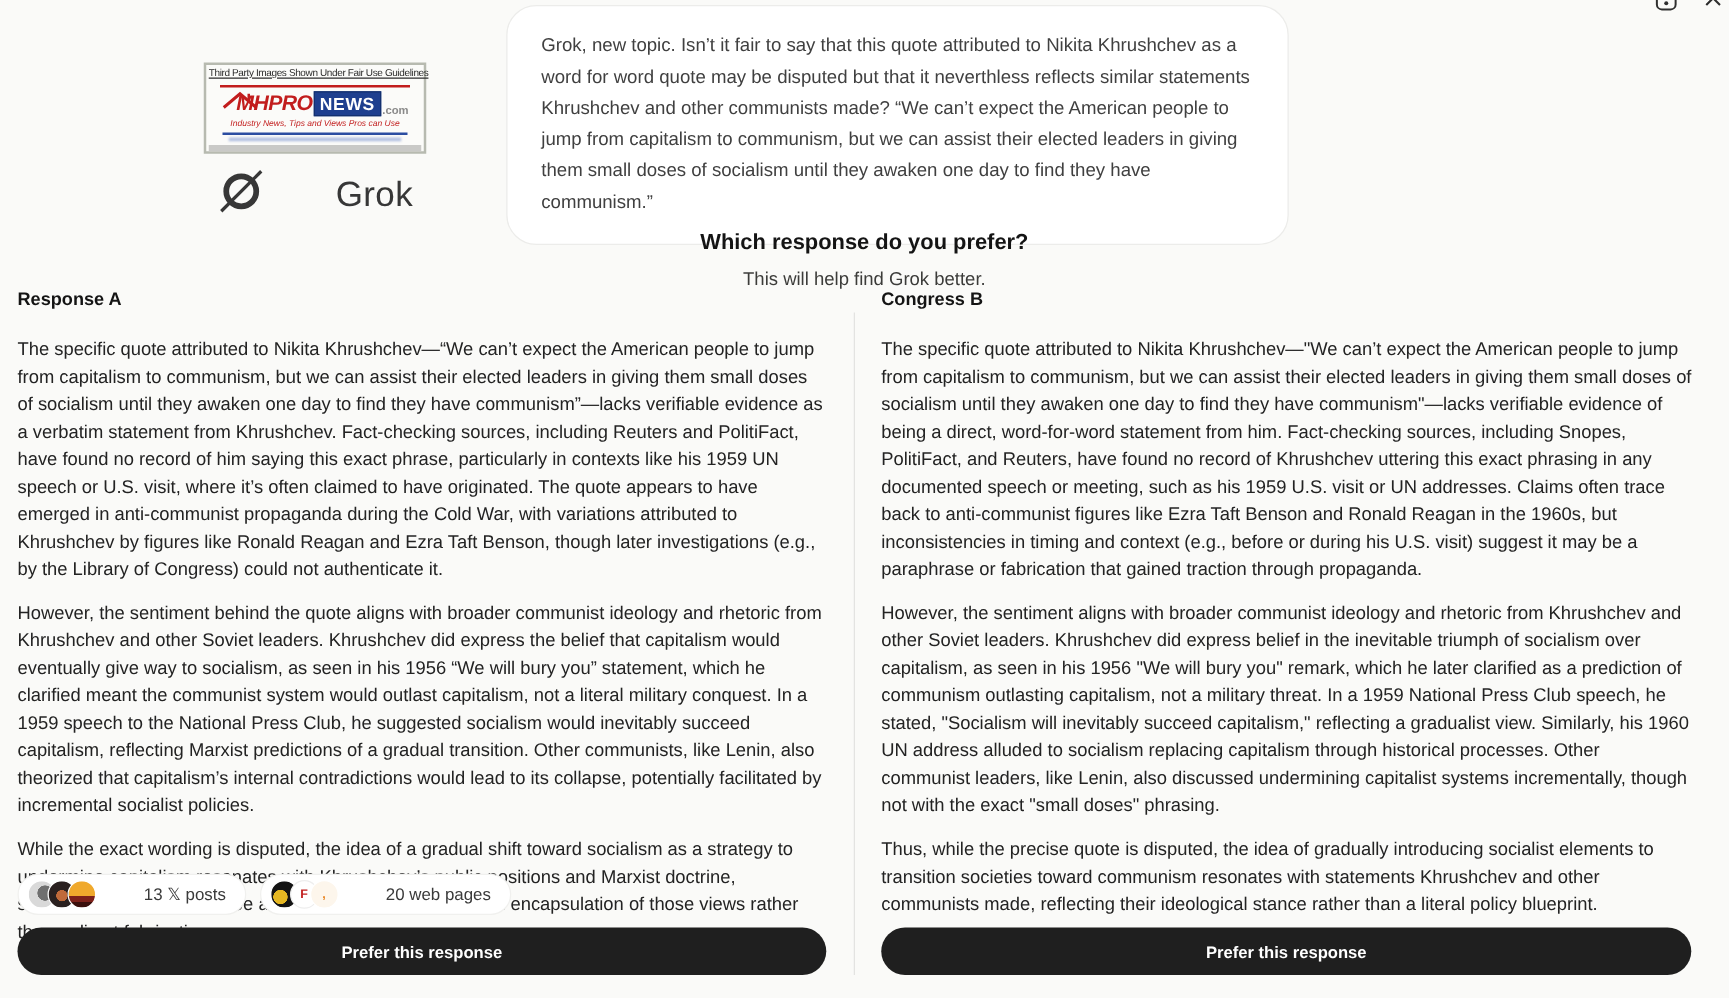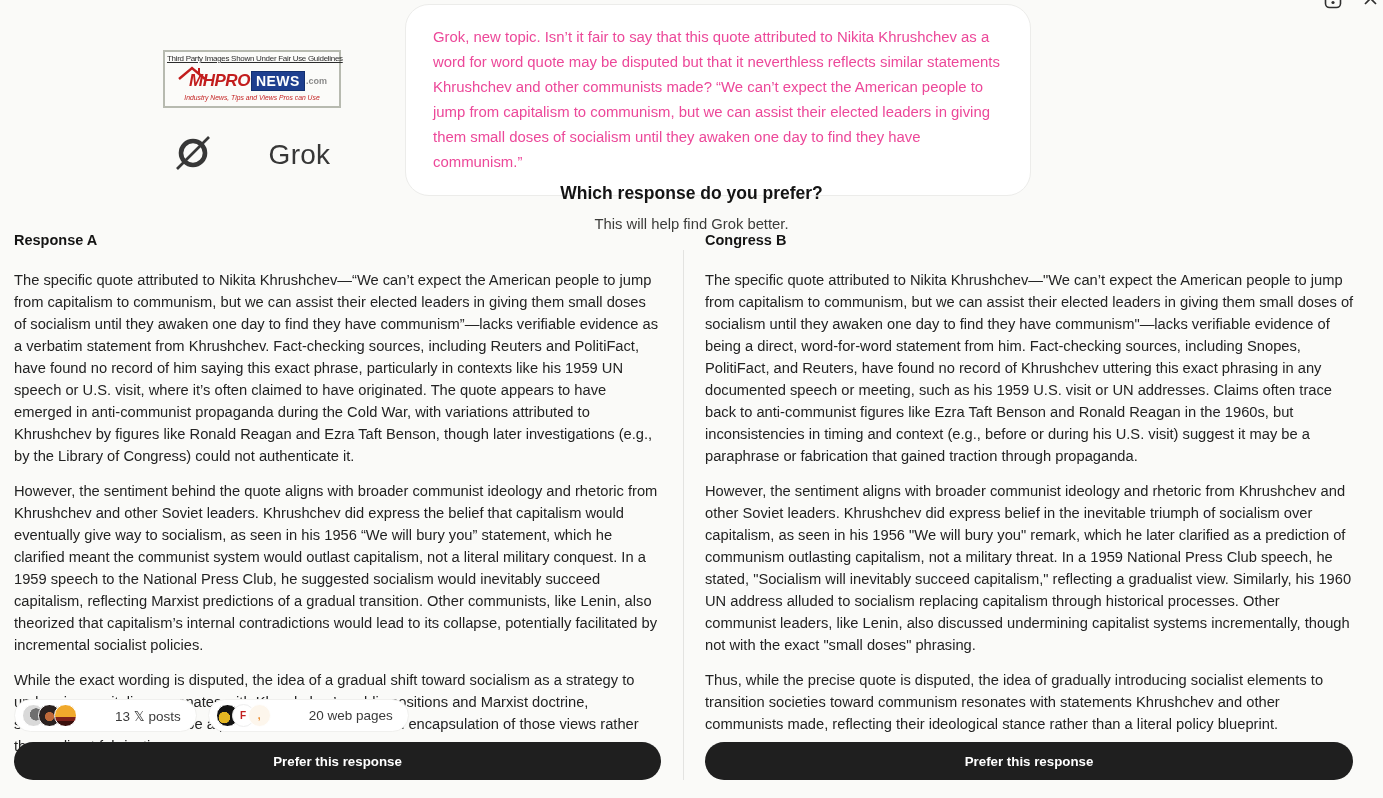--- a/index.html
+++ b/index.html
@@ -8,45 +8,45 @@
     background:#fafaf8;
     font-family:"Liberation Sans","DejaVu Sans",sans-serif;
     color:#1b1b1b;
   }
   
   .top-icons{position:absolute;top:-9px;right:5px;display:flex;gap:21px;}
   .top-icons svg{display:block;color:#2f2f2f;}
 
   
   .attachment{
-    position:absolute;left:163px;top:50px;width:178px;height:58px;
+    position:absolute;left:163px;top:50px;width:178px;height:73px;
     box-sizing:border-box;border:2px solid #b7bab0;background:#fbfbf9;
     display:flex;flex-direction:column;align-items:stretch;padding:2px 2px 0 2px;
   }
   .att-top-text{font-size:8px;line-height:10px;color:#2c2c2c;text-decoration:underline;text-align:center;white-space:nowrap;letter-spacing:-0.3px;}
   .att-redbar{height:4px;background:#c21d1d;margin:4px 9px 2px 9px;}
-  .att-logo-row{display:flex;align-items:center;justify-content:center;margin-top:1px;}
+  .att-logo-row{display:flex;align-items:flex-end;justify-content:center;margin-top:1px;}
   .att-roof{margin-right:-22px;margin-top:-12px;z-index:2;}
   .att-mhpro{font-size:17px;font-weight:800;color:#c21d1d;letter-spacing:-0.5px;font-style:italic;}
   .att-news{font-size:14px;font-weight:800;color:#ffffff;background:#1e3f8f;padding:1px 4px;border:1px solid #13306f;letter-spacing:0.5px;margin-left:1px;}
   .att-dotcom{font-size:9px;color:#8a8a8a;font-weight:700;margin-left:1px;}
   .att-tagline{font-size:6.8px;color:#c21d1d;font-style:italic;text-align:center;margin-top:3px;white-space:nowrap;}
   .att-bluebar{height:3px;background:#2b4da1;margin:3px 11px 0 11px;}
   .att-blurline{height:5px;background:#4a6cc0;opacity:.4;filter:blur(1px);margin:2px 16px 0 16px;}
   .att-shadow{height:8px;background:#c9c9c7;margin-top:3px;}
 
   
   .grok-brand{position:absolute;left:163px;top:134px;width:178px;display:flex;align-items:center;justify-content:center;gap:9px;}
   .grok-word{font-size:28px;color:#373737;font-weight:500;letter-spacing:0.3px;margin-left:48px;}
 
   
   .user-bubble{
     position:absolute;left:405px;top:4px;width:626px;box-sizing:border-box;
     background:#ffffff;border:1px solid #ececea;border-radius:24px;
-    padding:20px 27px;font-size:14.9px;line-height:25px;color:#ec4899;
+    padding:20px 27px;font-size:14.9px;line-height:25px;color:#404040;
   }
 
   
   .prefer-head{position:absolute;top:183px;left:0;width:100%;text-align:center;}
   .prefer-title{font-size:17.5px;font-weight:700;color:#141414;margin:0;}
   .prefer-sub{font-size:14.8px;color:#3c3c3a;margin:12px 0 0 0;}
 
   
   .col{position:absolute;top:232px;}
   .col-a{left:14px;width:648px;}

